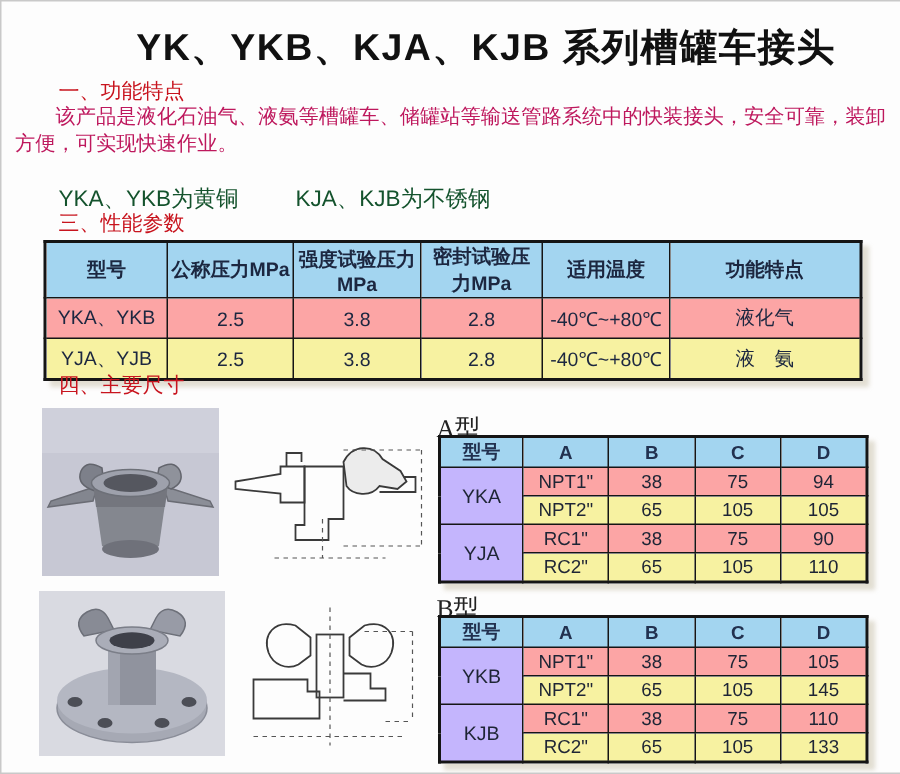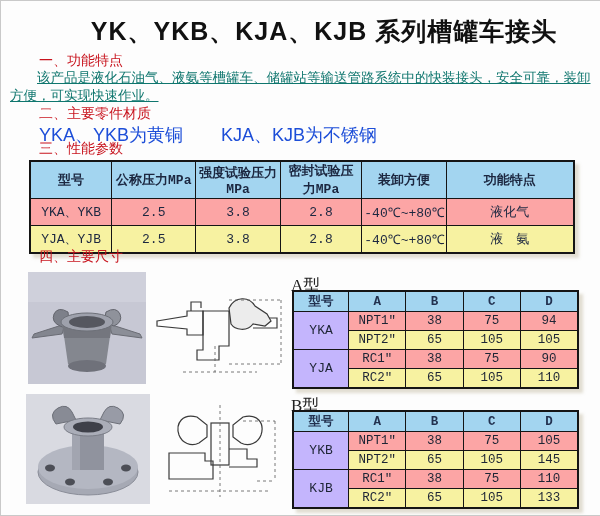--- a/index.html
+++ b/index.html
@@ -3,26 +3,26 @@
 <meta charset="utf-8">
 <style>
   html,body{margin:0;padding:0;background:#ffffff;}
   .page{position:relative;width:598px;height:514px;background:#fdfdfd;
         border:1px solid #c9c9c9;overflow:hidden;
         font-family:"Liberation Sans",sans-serif;color:#1a1a1a;padding-left:48px;}
   .title{position:absolute;top:14px;left:0;width:100%;text-align:center;
          font-size:25px;font-weight:bold;letter-spacing:1px;color:#111;}
   .red-heading{position:absolute;left:38px;font-size:14px;font-weight:normal;color:#c8141e;}
   .body-par{position:absolute;left:9px;top:68px;width:582px;font-size:13.5px;
-            line-height:17.5px;text-indent:2em;color:#0f766e;text-decoration:underline;}
-  .materials{position:absolute;left:38px;top:122px;font-size:18px;color:#1d4ed8;}
+            line-height:17.5px;text-indent:2em;color:#be185d;}
+  .materials{position:absolute;left:38px;top:122px;font-size:15px;color:#14532d;}
   .materials .gap{display:inline-block;width:38px;}
 
   table{border-collapse:collapse;table-layout:fixed;
-        font-family:Liberation Mono, monospace;}
+        font-family:Liberation Sans, sans-serif;}
   .perf-table{position:absolute;left:28px;top:159px;width:546px;
               border:2px solid #151515;box-shadow:4px 4px 3px rgba(185,175,145,.4);}
   .perf-table th,.perf-table td{border:1px solid #151515;text-align:center;
               font-size:13px;color:#1c2740;height:26px;padding:0 2px;overflow:hidden;}
   .perf-table th{background:#a3d5f0;font-weight:bold;}
   .row-white td{background:#fca5a5;}
   .row-yellow td{background:#f7f2a1;margin-top:17px;}
 
   .dim-label{position:absolute;font-size:17px;color:#222;
              font-family:"Liberation Serif",serif;}
@@ -40,21 +40,20 @@
 </head>
 <body>
 
 <div class="page">
 
   <div class="title">YK、YKB、KJA、KJB 系列槽罐车接头</div>
 
   <div class="red-heading" style="top:51px;">一、功能特点</div>
   <div class="body-par">该产品是液化石油气、液氨等槽罐车、储罐站等输送管路系统中的快装接头，安全可靠，装卸方便，可实现快速作业。</div>
 
-  <div class="red-heading" style="top:104px;">二、主要零件材质</div>
   <div class="materials">
     <span>YKA、YKB为黄铜</span><span class="gap"></span><span>KJA、KJB为不锈钢</span>
   </div>
 
   <div class="red-heading" style="top:139px;">三、性能参数</div>
 
   <table class="perf-table">
     <colgroup>
       <col style="width:15%">
         <col style="width:15.5%">
@@ -62,21 +61,21 @@
       <col style="width:15%">
         <col style="width:15.5%">
         <col style="width:23.5%">
     </colgroup>
     <thead>
       <tr>
         <th>型号</th>
         <th>公称压力MPa</th>
         <th>强度试验压力MPa</th>
         <th>密封试验压力MPa</th>
-        <th>装卸方便</th>
+        <th>适用温度</th>
         <th>功能特点</th>
       </tr>
     </thead>
     <tbody>
       <tr class="row-white">
         <td>YKA、YKB</td>
         <td>2.5</td>
         <td>3.8</td>
         <td>2.8</td>
         <td>-40℃~+80℃</td>

